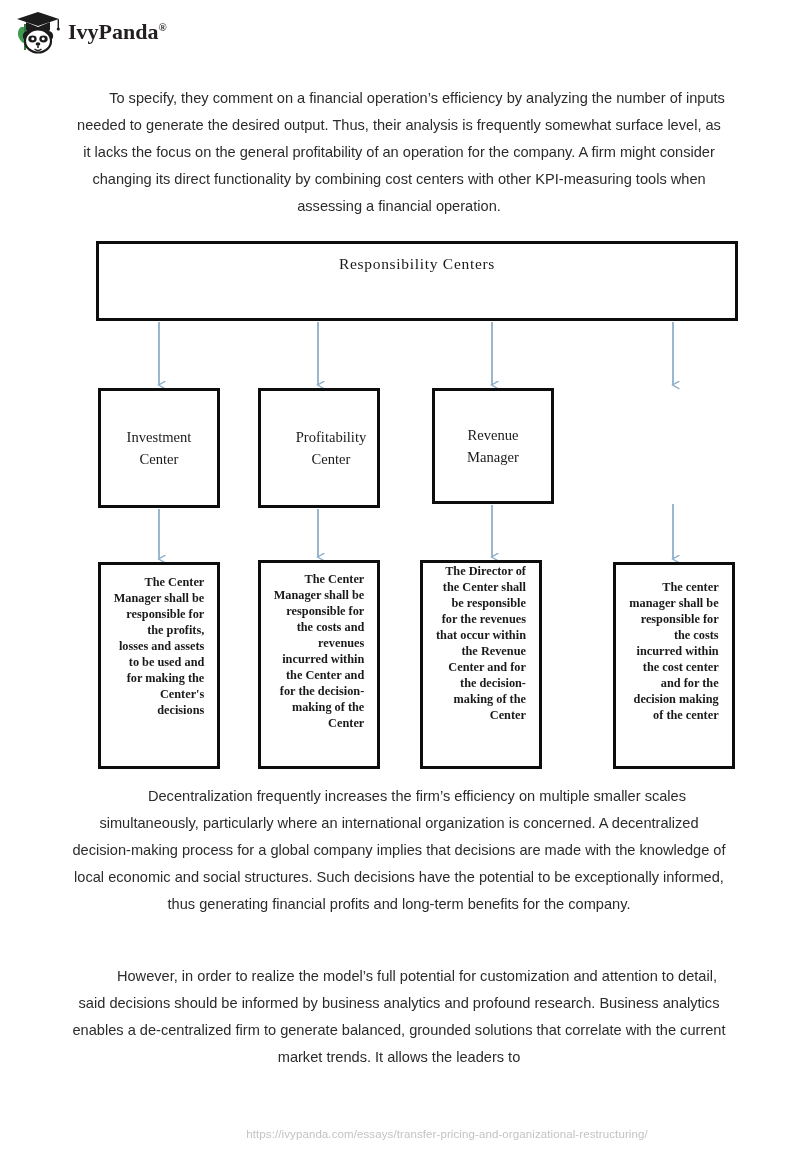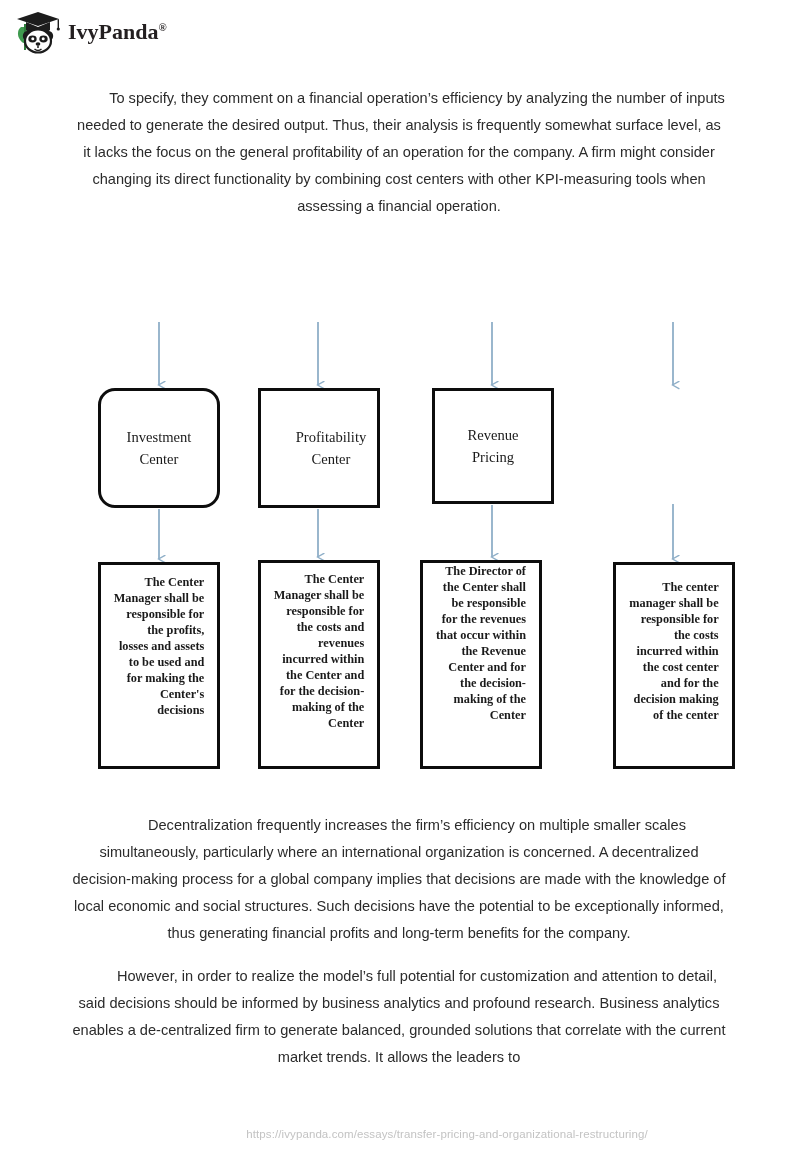--- a/index.html
+++ b/index.html
@@ -69,21 +69,21 @@
     position: absolute;
     left: 72px;
     width: 654px;
     font-size: 14.6px;
     line-height: 27.2px;
     color: #2b2b2b;
     text-align: center;
     text-indent: 36px;
   }
   .para.p1 { top: 70px; }
-  .para.p2 { top: 797px; }
+  .para.p2 { top: 768px; }
   .para.p3 { top: 948px; }
 
   
   .diagram {
     position: absolute;
     left: 0;
     top: 0;
     width: 800px;
     height: 1160px;
     pointer-events: none;
@@ -115,21 +115,21 @@
     top: 388px;
     width: 122px;
     height: 120px;
     align-items: center;
   }
   .box-mid .txt {
     font-size: 14.6px;
     line-height: 22px;
     text-align: center;
   }
-  .box-mid.m1 { left: 98px; border-radius: 17px; }
+  .box-mid.m1 { left: 98px; }
   .box-mid.m2 { left: 258px; padding-left: 24px; }
   .box-mid.m3 { left: 432px; top: 388px; height: 116px; }
   .box-mid.m4 { left: 613px; top: 389px; height: 114px; }
   .box-mid.m4 .txt {
     font-family: "Liberation Sans", sans-serif;
     font-size: 13px;
   }
   .box-leaf {
     width: 122px;
     align-items: flex-start;
@@ -221,32 +221,35 @@
         <line x1="318" y1="322" x2="318" y2="385"></line>
         <line x1="492" y1="322" x2="492" y2="385"></line>
         <line x1="673" y1="322" x2="673" y2="385"></line>
         <line x1="159" y1="509" x2="159" y2="559"></line>
         <line x1="318" y1="509" x2="318" y2="557"></line>
         <line x1="492" y1="505" x2="492" y2="557"></line>
         <line x1="673" y1="504" x2="673" y2="559"></line>
       </g>
     </svg>
 
+    <div class="dbox box-root">
+      <span class="txt">Responsibility Centers</span>
+    </div>
 
     <div class="dbox box-mid m1">
       <span class="txt" style="white-space:pre-line">Investment
 Center</span>
     </div>
     <div class="dbox box-mid m2">
       <span class="txt" style="white-space:pre-line">Profitability
 Center</span>
     </div>
     <div class="dbox box-mid m3">
       <span class="txt" style="white-space:pre-line">Revenue
-Pricing</span>
+Manager</span>
     </div>
 
     <div class="dbox box-leaf l1">
       <span class="txt" style="white-space:pre-line">The Center
 Manager shall be
 responsible for
 the profits,
 losses and assets
 to be used and
 for making the

